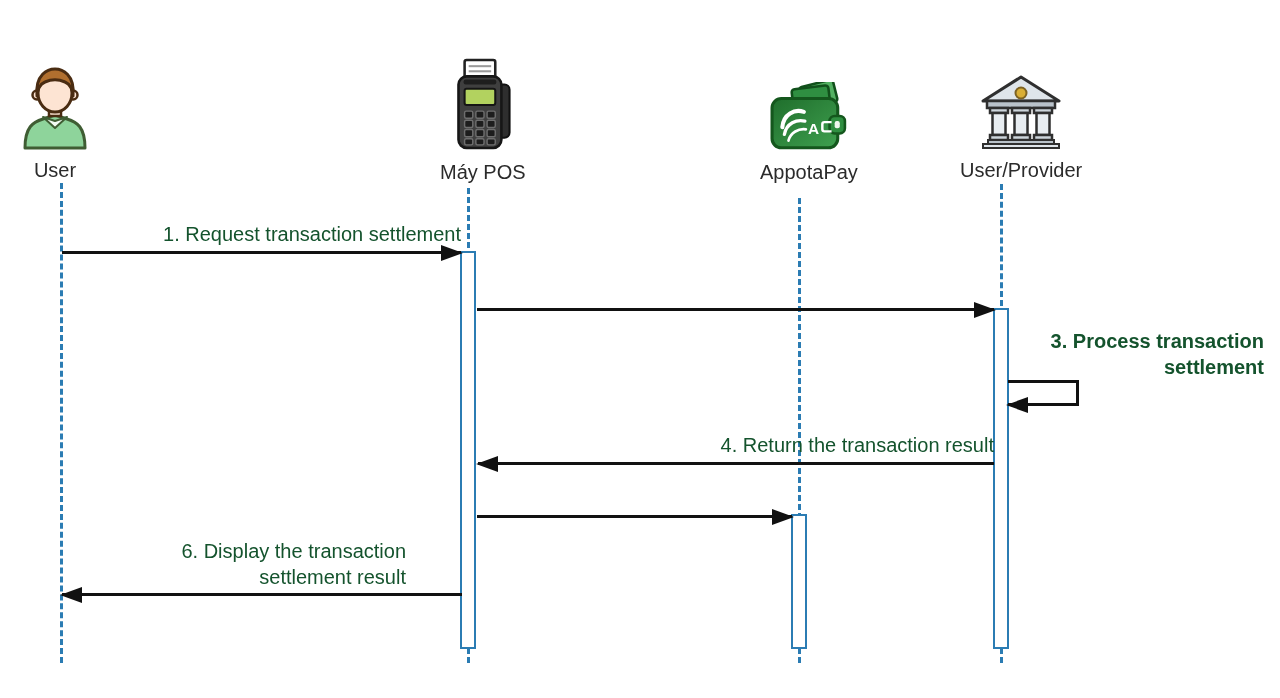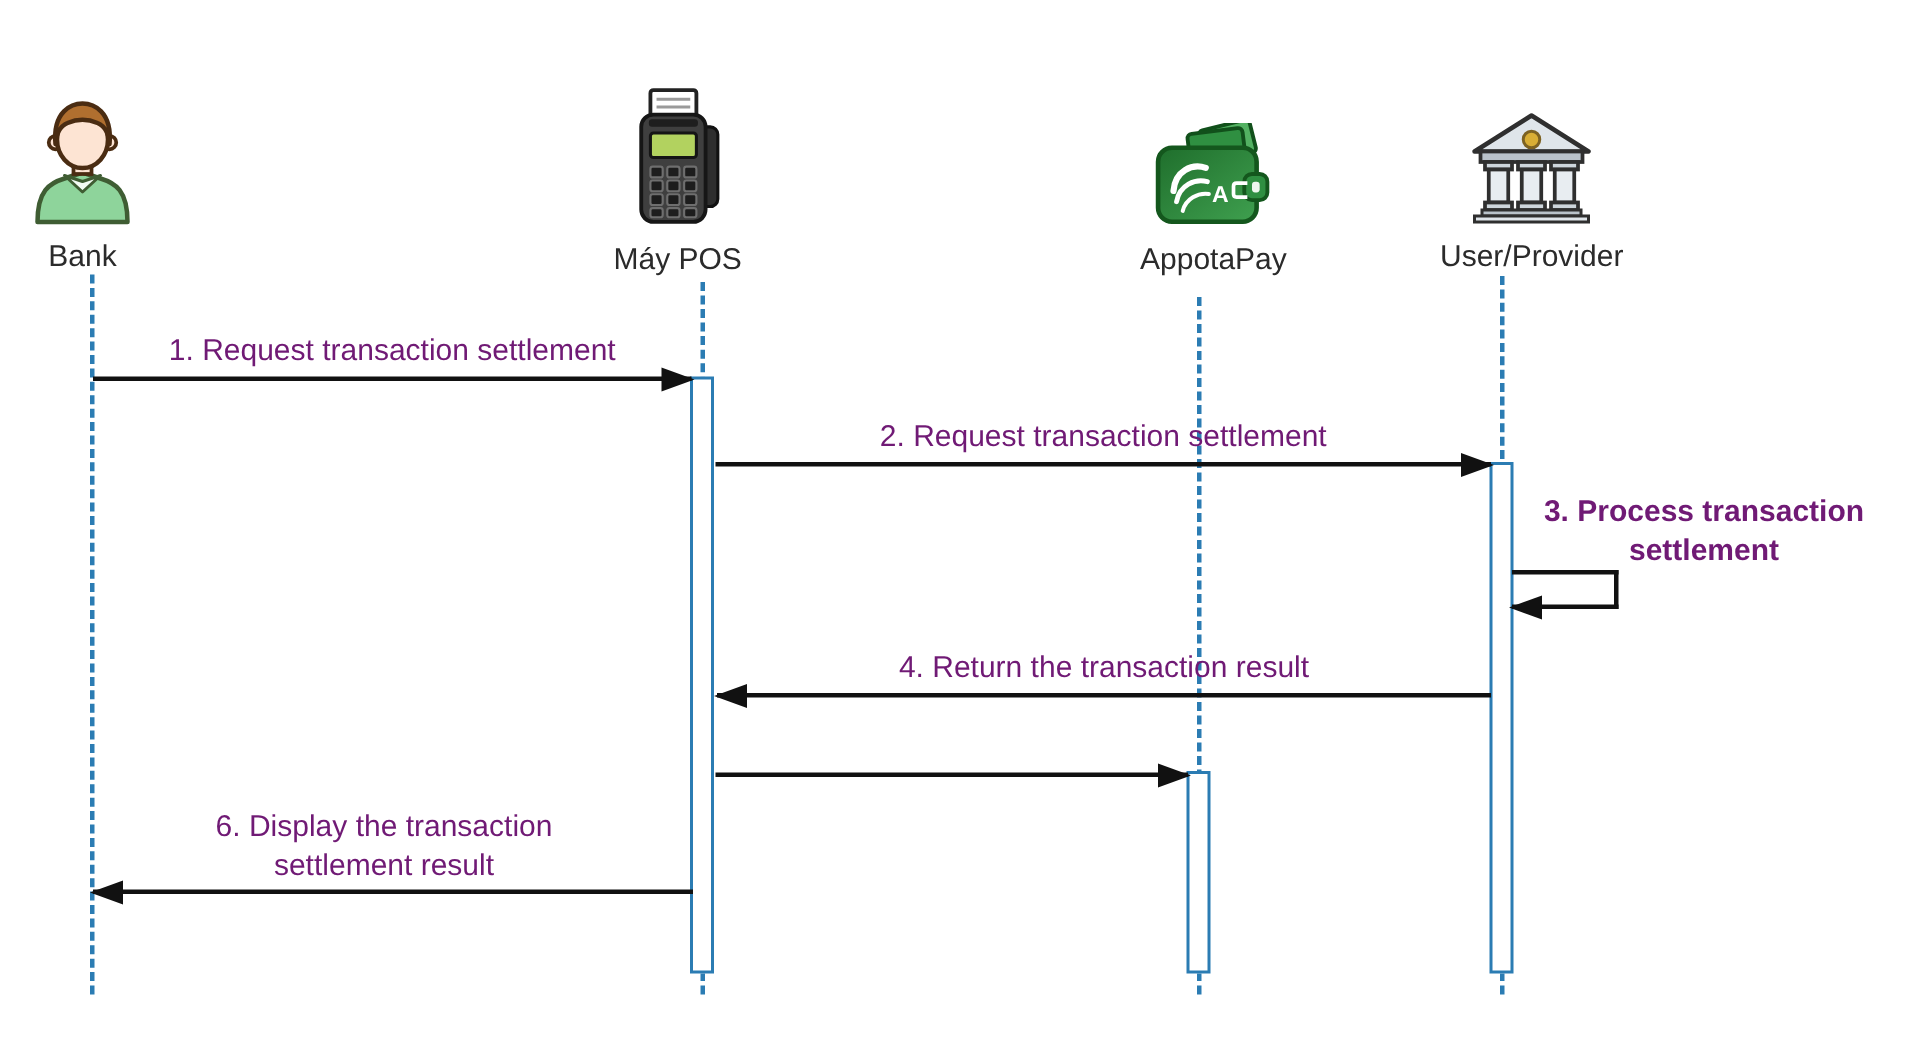--- a/index.html
+++ b/index.html
@@ -16,28 +16,28 @@
   .activation{position:absolute;box-sizing:border-box;width:16px;background:#ffffff;
     border:2px solid #2b7cb3;z-index:3;}
   
   .msg-line{position:absolute;height:3px;background:#111111;z-index:4;}
   .arrow-right{position:absolute;right:-2px;top:-6.5px;width:0;height:0;
     border-top:8px solid transparent;border-bottom:8px solid transparent;
     border-left:22px solid #111111;}
   .arrow-left{position:absolute;left:-2px;top:-6.5px;width:0;height:0;
     border-top:8px solid transparent;border-bottom:8px solid transparent;
     border-right:22px solid #111111;}
-  .msg-label{position:absolute;font-size:20px;color:#701a75;text-align:center;
+  .msg-label{position:absolute;font-size:20px;color:#14532d;text-align:right;
     line-height:1.28;z-index:5;}
   .self-loop{position:absolute;box-sizing:content-box;border:3px solid #111111;
     border-left:none;background:transparent;z-index:4;}
   .self-loop .arrow-left{left:-2px;top:auto;bottom:-9.5px;}
   
   #actor-user{left:14px;top:64px;}
-  #actor-pos{left:409px;top:58px;text-align:center;}
+  #actor-pos{left:440px;top:58px;text-align:center;}
   #actor-appotapay{left:760px;top:82px;}
   #actor-bank{left:960px;top:74px;}
   #lifeline-user{left:60px;top:183px;height:480px;}
   #lifeline-pos{left:467px;top:188px;height:475px;}
   #lifeline-appotapay{left:798px;top:198px;height:465px;}
   #lifeline-bank{left:1000px;top:184px;height:479px;}
   #activation-pos{left:460px;top:251px;height:398px;}
   #activation-bank{left:993px;top:308px;height:341px;}
   #activation-appotapay{left:791px;top:514px;height:135px;}
   #msg1-line{left:62px;top:251px;width:399px;}
@@ -72,21 +72,21 @@
       <svg width="82" height="86" viewBox="0 0 80 86">
         <path d="M10,84 C10,63 18,58 28,55 L40,51 L52,55 C62,58 70,63 70,84 Z" fill="#8ed49b" stroke="#3f5d33" stroke-width="3" stroke-linejoin="round"></path>
         <rect x="34" y="42" width="12" height="10" fill="#fde4d3" stroke="#4a2c12" stroke-width="2.5"></rect>
         <path d="M28,53 L40,64 L52,53 L40,57 Z" fill="#f2faf3" stroke="#3f5d33" stroke-width="2" stroke-linejoin="round"></path>
         <circle cx="22" cy="31" r="4.5" fill="#fde4d3" stroke="#4a2c12" stroke-width="2.5"></circle>
         <circle cx="58" cy="31" r="4.5" fill="#fde4d3" stroke="#4a2c12" stroke-width="2.5"></circle>
         <ellipse cx="40" cy="29" rx="17" ry="19" fill="#fde4d3" stroke="#4a2c12" stroke-width="3"></ellipse>
         <path d="M22,32 C20,10 33,5 40,5 C47,5 60,10 58,32 C58,26 55,20 50,18 C43,15 37,15 30,18 C25,20 22,26 22,32 Z" fill="#b06f2f" stroke="#4a2c12" stroke-width="3" stroke-linejoin="round"></path>
       </svg>
     </span>
-    <span class="actor-label">Bank</span>
+    <span class="actor-label">User</span>
   </div>
 
   <div class="actor" id="actor-pos">
     <span>
       <svg width="74" height="94" viewBox="0 0 72 92">
         <rect x="18" y="2" width="30" height="20" rx="2" fill="#ffffff" stroke="#222222" stroke-width="2.5"></rect>
         <line x1="22" y1="8" x2="44" y2="8" stroke="#9a9a9a" stroke-width="2"></line>
         <line x1="22" y1="13" x2="44" y2="13" stroke="#9a9a9a" stroke-width="2"></line>
         <line x1="22" y1="18" x2="40" y2="18" stroke="#9a9a9a" stroke-width="2"></line>
         <rect x="50" y="26" width="12" height="52" rx="5" fill="#2e2e2e" stroke="#111111" stroke-width="2"></rect>
@@ -163,21 +163,20 @@
   </div>
 
   <div class="msg-line" id="msg1-line">
     <span class="arrow-right"></span>
   </div>
   <div class="msg-label" id="msg1-label">1. Request transaction settlement</div>
 
   <div class="msg-line" id="msg2-line">
     <span class="arrow-right"></span>
   </div>
-  <div class="msg-label" id="msg2-label">2. Request transaction settlement</div>
 
   <div class="self-loop" id="msg3-loop">
     <span class="arrow-left"></span>
   </div>
   <div class="msg-label" id="msg3-label">3. Process transaction settlement</div>
 
   <div class="msg-line" id="msg4-line">
     <span class="arrow-left"></span>
   </div>
   <div class="msg-label" id="msg4-label">4. Return the transaction result</div>

